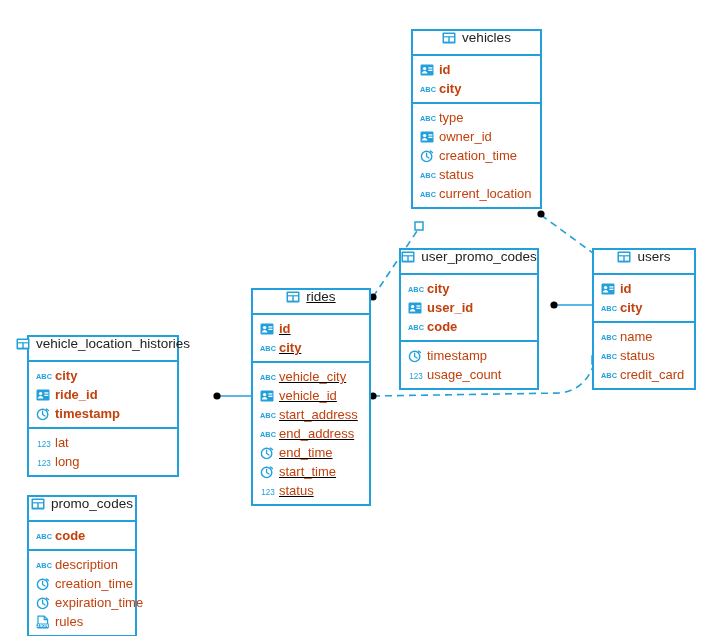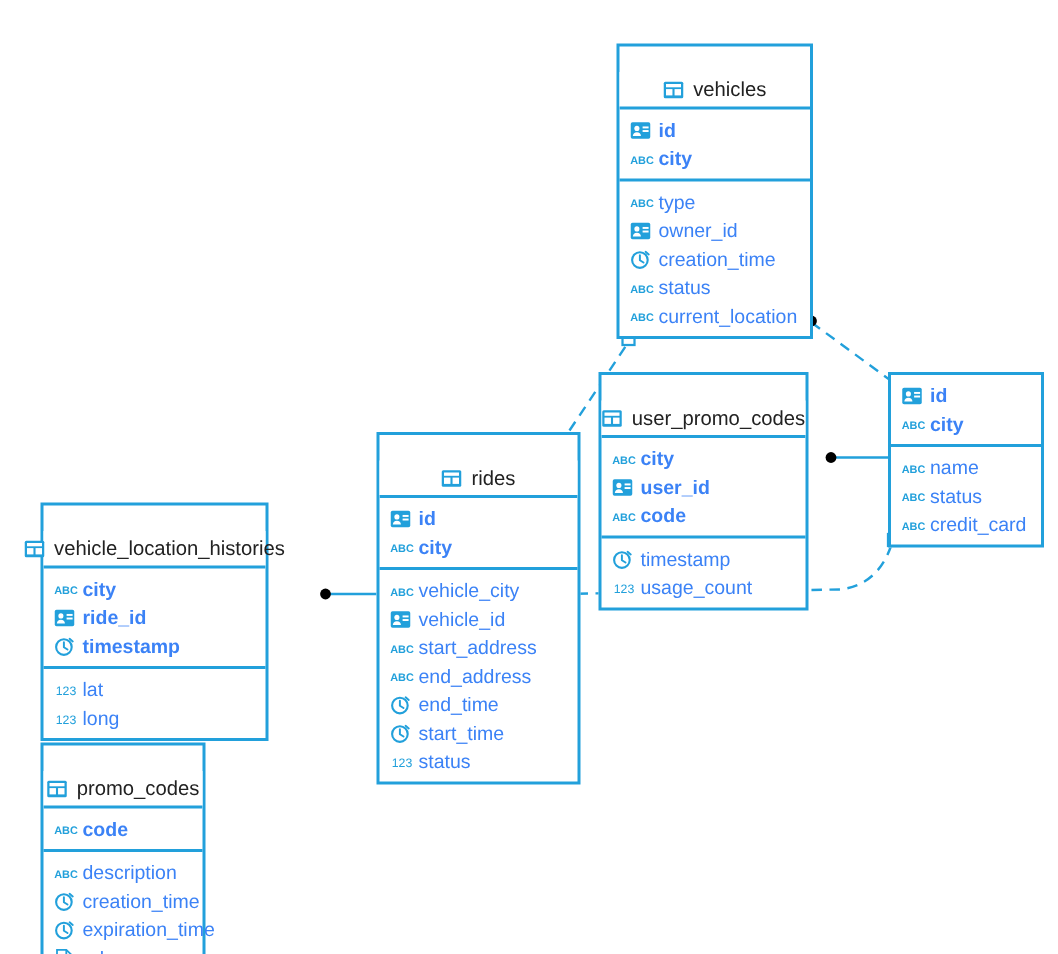--- a/index.html
+++ b/index.html
@@ -31,26 +31,24 @@
     box-sizing: border-box;
     border: 2px solid #22a0db;
     background: #ffffff;
     z-index: 2;
   }
   .tbl-header {
     box-sizing: border-box;
     height: 25px;
     border-bottom: 2px solid #22a0db;
     display: flex;
-    align-items: center;
     justify-content: center;
     gap: 6px;
     background: #ffffff;
     padding: 0 6px;
-    margin-top: 17px;
   }
   .tbl-title {
     font-size: 13.5px;
     color: #222222;
     white-space: nowrap;
     line-height: 1;
   }
   .section {
     padding: 4px 0 4px 0;
   }
@@ -60,21 +58,21 @@
   .field {
     display: flex;
     align-items: center;
     gap: 5px;
     height: 19px;
     padding: 0 7px;
     white-space: nowrap;
   }
   .field-name {
     font-size: 13px;
-    color: #3b82f6;
+    color: #c2410c;
     line-height: 1;
   }
   .field.key .field-name {
     font-weight: bold;
   }
   .ico {
     width: 14px;
     height: 14px;
     flex: 0 0 14px;
     display: block;
@@ -250,20 +248,31 @@
           <span class="ico">
             <svg width="16" height="14" viewBox="0 0 16 14">
               <text x="8" y="10.5" text-anchor="middle" font-family="Liberation Sans, sans-serif" font-size="8.2" fill="#22a0db">123</text>
             </svg>
           </span>
           <span class="field-name">usage_count</span>
         </div>
       </div>
     </div>
     <div class="table-node" style="left: 592px; top: 248px; width: 104px;">
+      <div class="tbl-header">
+        <span class="ico">
+          <svg width="14" height="14" viewBox="0 0 14 14">
+            <rect x="0.5" y="1.5" width="13" height="11" rx="1" fill="#22a0db"></rect>
+            <rect x="2" y="3" width="10" height="2.2" fill="#fff"></rect>
+            <rect x="2" y="6.4" width="4.3" height="4.2" fill="#fff"></rect>
+            <rect x="7.7" y="6.4" width="4.3" height="4.2" fill="#fff"></rect>
+          </svg>
+        </span>
+        <span class="tbl-title">users</span>
+      </div>
       <div class="section keys">
         <div class="field key">
           <span class="ico">
             <svg width="14" height="14" viewBox="0 0 14 14">
               <rect x="0.5" y="1.5" width="13" height="11" rx="1.2" fill="#22a0db"></rect>
               <circle cx="4.6" cy="5.6" r="1.7" fill="#fff"></circle>
               <path d="M1.9 10.6c0-1.5 1.2-2.5 2.7-2.5s2.7 1 2.7 2.5z" fill="#fff"></path>
               <rect x="8.4" y="4.3" width="4" height="1.3" fill="#fff"></rect>
               <rect x="8.4" y="6.7" width="4" height="1.3" fill="#fff"></rect>
             </svg>
@@ -299,21 +308,21 @@
         <div class="field">
           <span class="ico">
             <svg width="16" height="14" viewBox="0 0 16 14">
               <text x="8" y="10" text-anchor="middle" font-family="Liberation Sans, sans-serif" font-size="7.3" font-weight="bold" fill="#22a0db">ABC</text>
             </svg>
           </span>
           <span class="field-name">credit_card</span>
         </div>
       </div>
     </div>
-    <div class="table-node" style="left: 251px; top: 288px; width: 136px;">
+    <div class="table-node" style="left: 251px; top: 288px; width: 120px; text-decoration: underline;">
       <div class="tbl-header">
         <span class="ico">
           <svg width="14" height="14" viewBox="0 0 14 14">
             <rect x="0.5" y="1.5" width="13" height="11" rx="1" fill="#22a0db"></rect>
             <rect x="2" y="3" width="10" height="2.2" fill="#fff"></rect>
             <rect x="2" y="6.4" width="4.3" height="4.2" fill="#fff"></rect>
             <rect x="7.7" y="6.4" width="4.3" height="4.2" fill="#fff"></rect>
           </svg>
         </span>
         <span class="tbl-title">rides</span>

